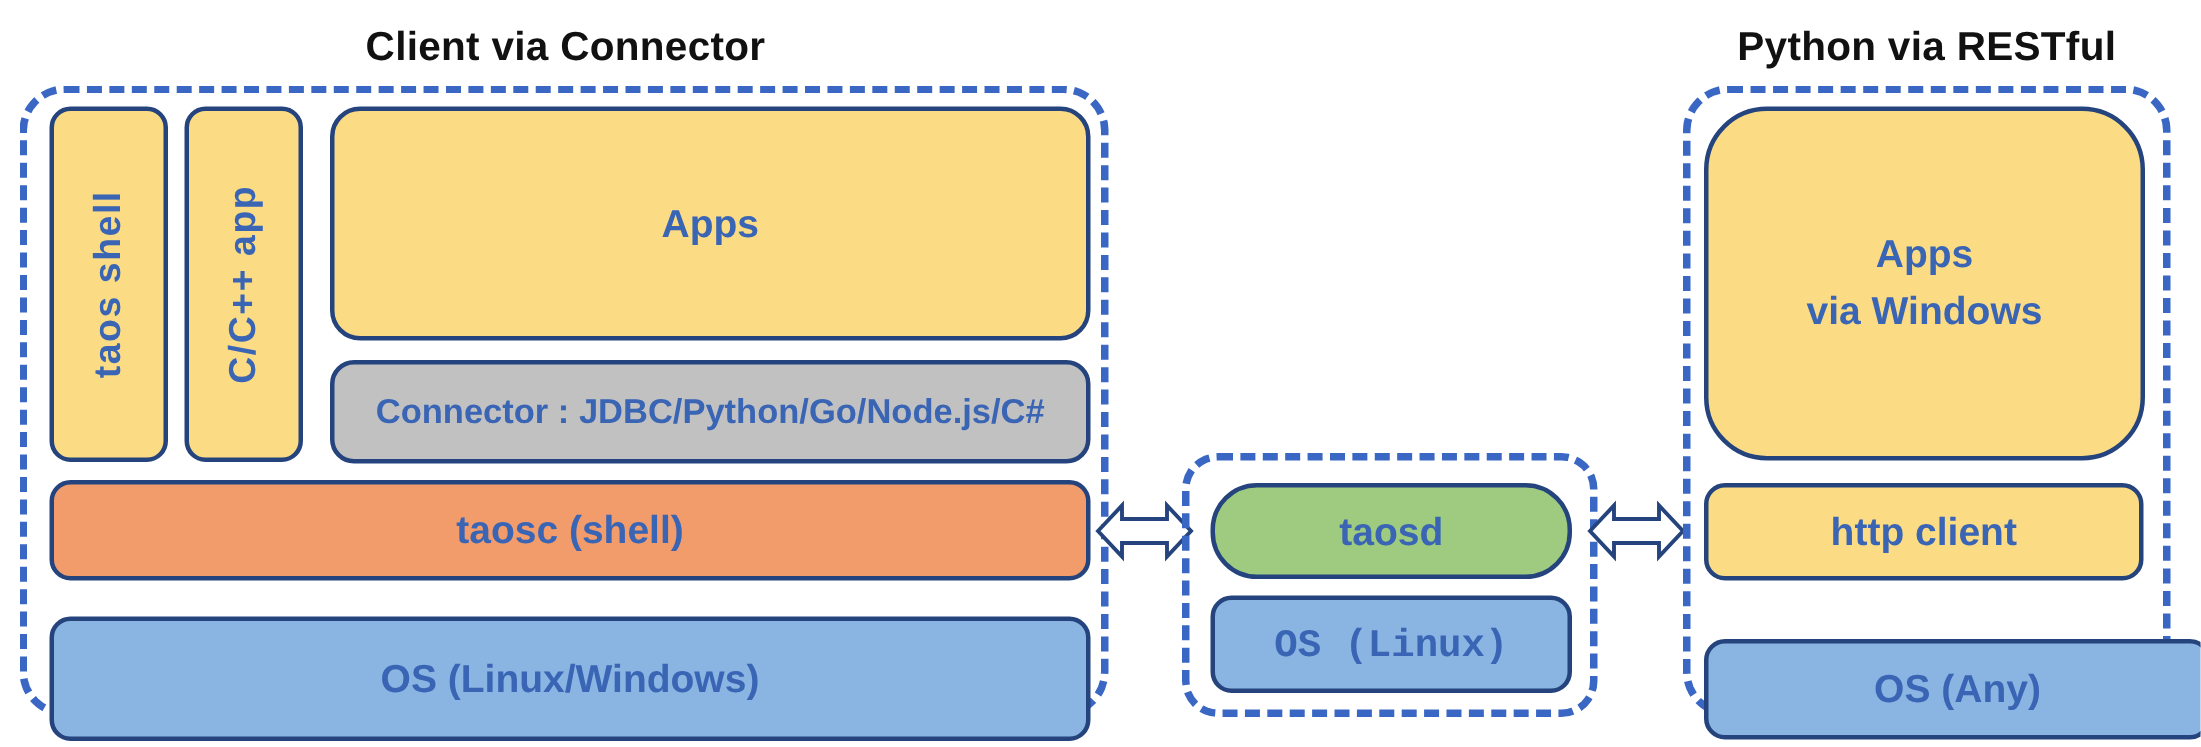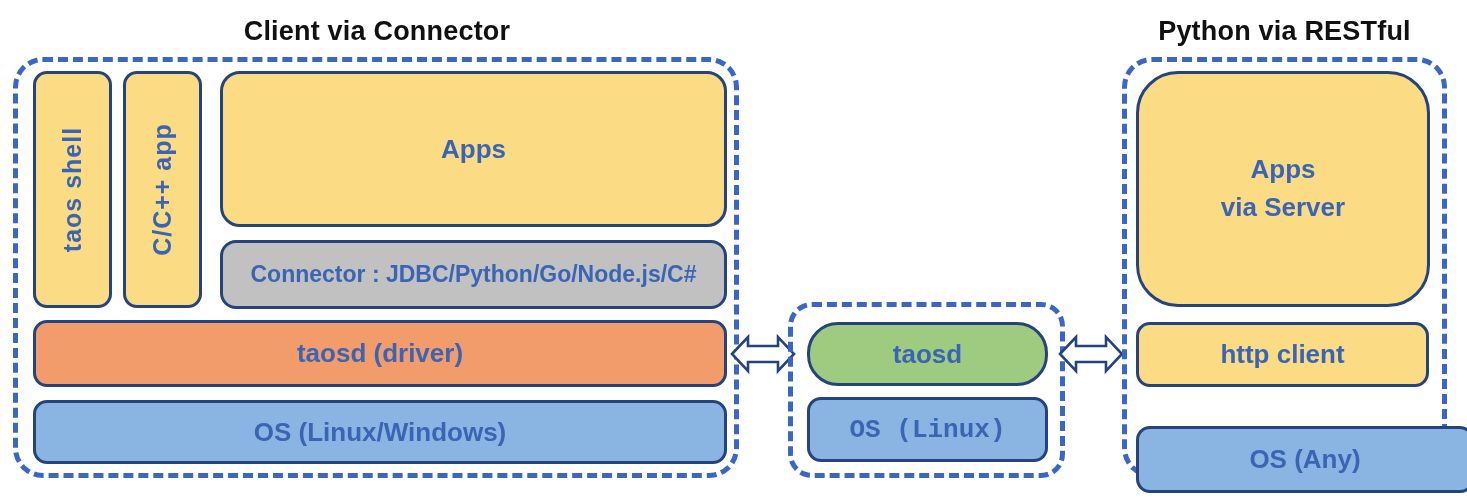--- a/index.html
+++ b/index.html
@@ -52,24 +52,24 @@
 
   <div class="box yellow" style="left:220px;top:71px;width:507px;height:156px;border-radius:20px;">
     <span>Apps</span>
   </div>
 
   <div class="box gray" style="left:220px;top:240px;width:507px;height:69px;border-radius:16px;">
     <span class="connector-text">Connector : JDBC/Python/Go/Node.js/C#</span>
   </div>
 
   <div class="box orange" style="left:33px;top:320px;width:694px;height:67px;">
-    <span>taosd (driver)</span>
+    <span>taosc (shell)</span>
   </div>
 
-  <div class="box blue" style="left:33px;top:400px;width:694px;height:64px;">
+  <div class="box blue" style="left:33px;top:411px;width:694px;height:83px;">
     <span>OS (Linux/Windows)</span>
   </div>
 
   <svg class="arrow" style="left:730px;top:332px;" viewBox="0 0 66 44">
     <polygon points="2,22 18,5 18,14 48,14 48,5 64,22 48,39 48,30 18,30 18,39" fill="#FFFFFF" stroke="#25447E" stroke-width="2.6" stroke-linejoin="miter"></polygon>
   </svg>
 
   <div class="group" style="left:788px;top:302px;width:277px;height:176px;border-radius:24px;"></div>
 
   <div class="box green" style="left:807px;top:322px;width:241px;height:64px;border-radius:31px;">
@@ -82,21 +82,21 @@
 
   <svg class="arrow" style="left:1058px;top:332px;" viewBox="0 0 66 44">
     <polygon points="2,22 18,5 18,14 48,14 48,5 64,22 48,39 48,30 18,30 18,39" fill="#FFFFFF" stroke="#25447E" stroke-width="2.6" stroke-linejoin="miter"></polygon>
   </svg>
 
   <div class="group" style="left:1122px;top:57px;width:325px;height:421px;"></div>
 
   <div class="box yellow two-line" style="left:1136px;top:71px;width:294px;height:236px;border-radius:42px;">
     <span>
       <span style="display:block">Apps</span>
-      <span style="display:block">via Server</span>
+      <span style="display:block">via Windows</span>
     </span>
   </div>
 
   <div class="box yellow" style="left:1136px;top:322px;width:293px;height:65px;">
     <span>http client</span>
   </div>
 
   <div class="box blue" style="left:1136px;top:395px;width:338px;height:67px;margin-top:31px;">
     <span>OS (Any)</span>
   </div>

